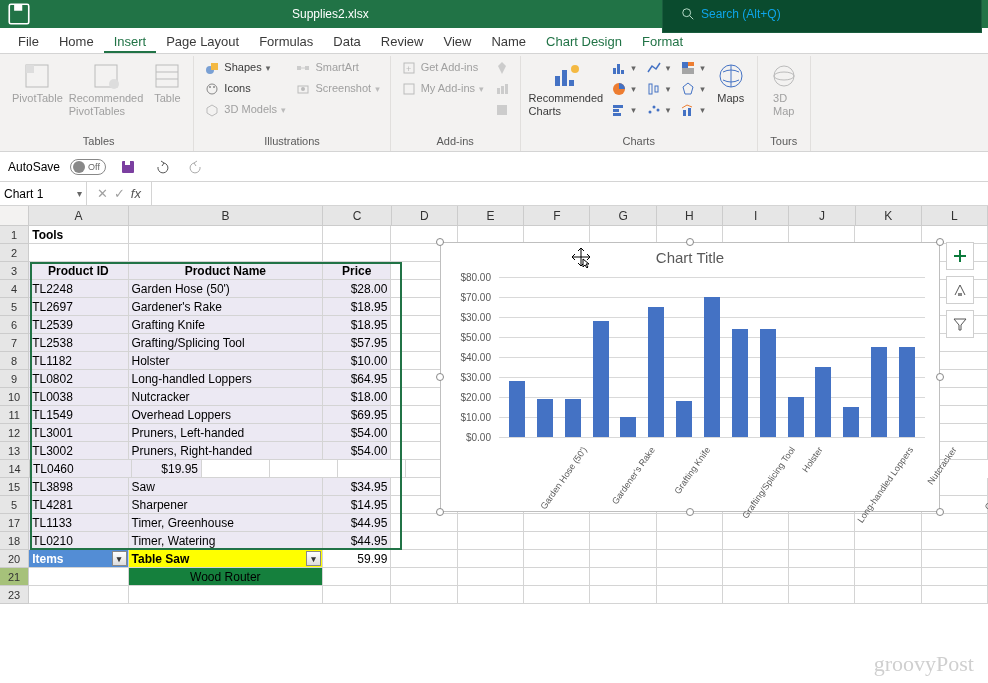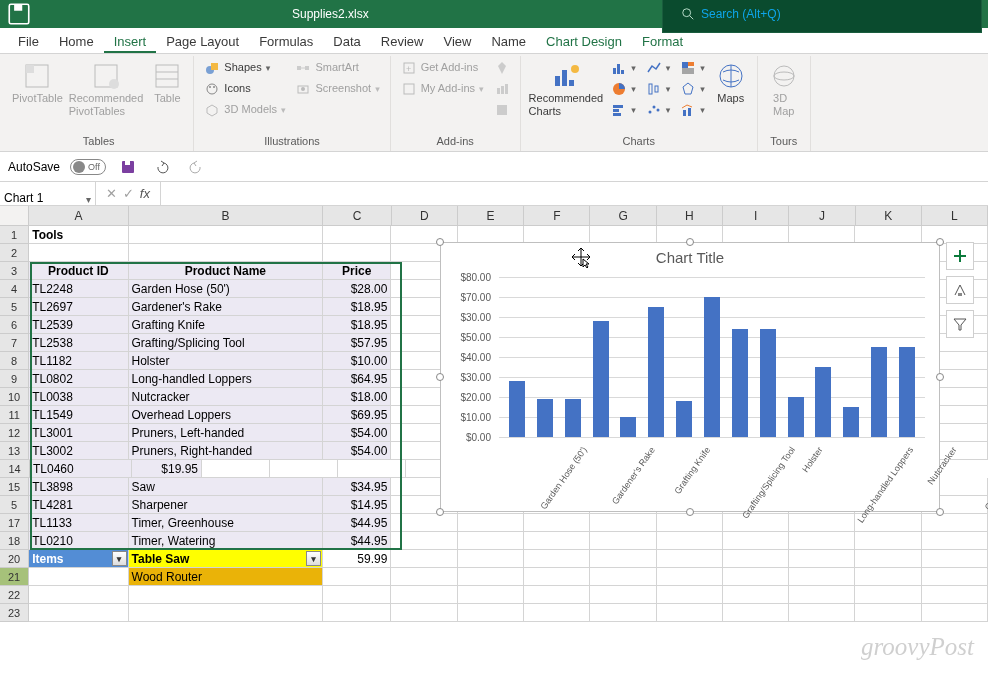--- a/index.html
+++ b/index.html
@@ -33,21 +33,21 @@
 
 .qat { height: 30px; border-bottom:1px solid #d4d4d4; display:flex; align-items:center; padding:0 8px; gap:10px; background:#fff;}
 .qat .autosave-lbl{font-size:12px;}
 .pill { width:36px; height:16px; border:1px solid #888; border-radius:8px; position:relative; display:inline-flex; align-items:center; padding-left:2px;}
 .pill .knob{width:12px;height:12px;border-radius:6px;background:#888;}
 .pill .txt{font-size:9px;margin-left:3px;color:#666;}
 .qbtn{width:24px;height:24px;display:flex;align-items:center;justify-content:center;cursor:pointer;}
 
 
 .fxbar{height:24px;border-bottom:1px solid #d4d4d4;display:flex;align-items:center;background:#fff;}
-.namebox{width:96px;border-right:1px solid #d4d4d4;height:100%;display:flex;align-items:flex-end;padding:0 4px;font-size:12px;}
+.namebox{width:87px;border-right:1px solid #d4d4d4;height:100%;display:flex;align-items:center;padding:0 4px;font-size:12px;}
 .namebox .caret{margin-left:auto;color:#666;font-size:10px;}
 .fx-btns{display:flex;gap:6px;padding:0 10px;height:100%;align-items:center;border-right:1px solid #d4d4d4;}
 .fx-btns span{color:#a0a0a0;font-size:13px;}
 .fx-input{flex:1;padding:0 6px;}
 
 
 .gridwrap{display:flex;height:calc(683px - 28px - 26px - 98px - 30px - 24px);}
 .grid{flex:1;overflow:hidden;position:relative;}
 .col-headers{display:flex;height:20px;background:#f3f2f1;}
 .corner{width:30px;border-right:1px solid #ccc;border-bottom:1px solid #ccc;background:#f3f2f1;}
@@ -57,21 +57,21 @@
 .rh{width:30px;border-right:1px solid #ccc;border-bottom:1px solid #ccc;background:#e6e6e6;text-align:center;font-size:11px;line-height:18px;color:#333;}
 .cell{border-right:1px solid #d4d4d4;border-bottom:1px solid #d4d4d4;font-size:12px;padding:0 3px;line-height:18px;overflow:hidden;white-space:nowrap;}
 .cell.b{font-weight:bold;}
 .cell.c{text-align:center;}
 .cell.r{text-align:right;}
 .sel-range .cell.a-col,.sel-range .cell.b-col,.sel-range .cell.c-col{background:#ece9f3;}
 .hdr-row .cell{font-weight:bold;text-align:center;}
 .row20 .cell.a-col{background:#538dd5;color:#fff;font-weight:bold;position:relative;}
 .row20 .cell.b-col{background:#ffff00;font-weight:bold;position:relative;}
 .row20 .cell.c-col{text-align:right;}
-.row21 .cell.b-col{background:#eab308;}
+.row21 .cell.b-col{background:#15803d;text-align:center;}
 .row21 .rh{background:#a6c17a;}
 .dd-arrow{position:absolute;right:1px;top:1px;width:15px;height:15px;border:1px solid #888;background:linear-gradient(#fff,#ddd);text-align:center;font-size:9px;line-height:14px;color:#333;}
 
 
 .sel-border{position:absolute;border:2px solid #217346;pointer-events:none;left:30px;top:56px;width:372px;height:288px;}
 
 
 .chart{position:absolute;left:440px;top:36px;width:500px;height:270px;background:#fff;border:1px solid #bfbfbf;}
 .chart-handle{position:absolute;width:8px;height:8px;border:1px solid #888;background:#fff;border-radius:4px;}
 .ch-nw{left:-5px;top:-5px}.ch-n{left:50%;top:-5px;margin-left:-4px}.ch-ne{right:-5px;top:-5px}
@@ -86,21 +86,21 @@
 .bar-slot{flex:1;display:flex;justify-content:center;align-items:flex-end;height:100%;}
 .bar{width:16px;background:#4472c4;}
 .xaxis{position:absolute;left:58px;right:14px;bottom:2px;height:70px;}
 .xlabels{display:flex;}
 .xlabel{flex:1;font-size:9px;color:#595959;transform:rotate(-55deg);transform-origin:right top;white-space:nowrap;text-align:right;position:relative;top:6px;right:-8px;}
 
 
 .chart-side{position:absolute;left:946px;top:36px;display:flex;flex-direction:column;gap:6px;}
 .chart-side .sbtn{width:28px;height:28px;border:1px solid #cfcfcf;background:#fff;display:flex;align-items:center;justify-content:center;cursor:pointer;}
 
-.watermark{position:absolute;right:14px;bottom:22px;font-family:Georgia,serif;font-style:italic;font-size:25px;color:#bbb;opacity:.7;}
+.watermark{position:absolute;right:14px;bottom:6px;font-family:Georgia,serif;font-size:22px;color:#bbb;opacity:.7;}
 
 .move-cursor{position:absolute;left:570px;top:40px;pointer-events:none;}
 </style>
 </head>
 <body>
 
 <div class="titlebar">
   <div class="tb-icon">
     <svg viewBox="0 0 16 16" fill="#fff">
         <rect x="2" y="2" width="12" height="12" rx="1" fill="none" stroke="#fff"></rect>
@@ -763,35 +763,20 @@
           <div class="cell e-col " style="width:68px"></div>
           <div class="cell f-col " style="width:68px"></div>
           <div class="cell g-col " style="width:68px"></div>
           <div class="cell h-col " style="width:68px"></div>
           <div class="cell i-col " style="width:68px"></div>
           <div class="cell j-col " style="width:68px"></div>
           <div class="cell k-col " style="width:68px"></div>
           <div class="cell l-col " style="width:68px"></div>
         </div>
         <div class="row ">
-          <div class="rh">22</div>
-          <div class="cell a-col " style="width:102px"></div>
-          <div class="cell b-col " style="width:200px"></div>
-          <div class="cell c-col " style="width:70px"></div>
-          <div class="cell d-col " style="width:68px"></div>
-          <div class="cell e-col " style="width:68px"></div>
-          <div class="cell f-col " style="width:68px"></div>
-          <div class="cell g-col " style="width:68px"></div>
-          <div class="cell h-col " style="width:68px"></div>
-          <div class="cell i-col " style="width:68px"></div>
-          <div class="cell j-col " style="width:68px"></div>
-          <div class="cell k-col " style="width:68px"></div>
-          <div class="cell l-col " style="width:68px"></div>
-        </div>
-        <div class="row ">
           <div class="rh">23</div>
           <div class="cell a-col " style="width:102px"></div>
           <div class="cell b-col " style="width:200px"></div>
           <div class="cell c-col " style="width:70px"></div>
           <div class="cell d-col " style="width:68px"></div>
           <div class="cell e-col " style="width:68px"></div>
           <div class="cell f-col " style="width:68px"></div>
           <div class="cell g-col " style="width:68px"></div>
           <div class="cell h-col " style="width:68px"></div>
           <div class="cell i-col " style="width:68px"></div>

